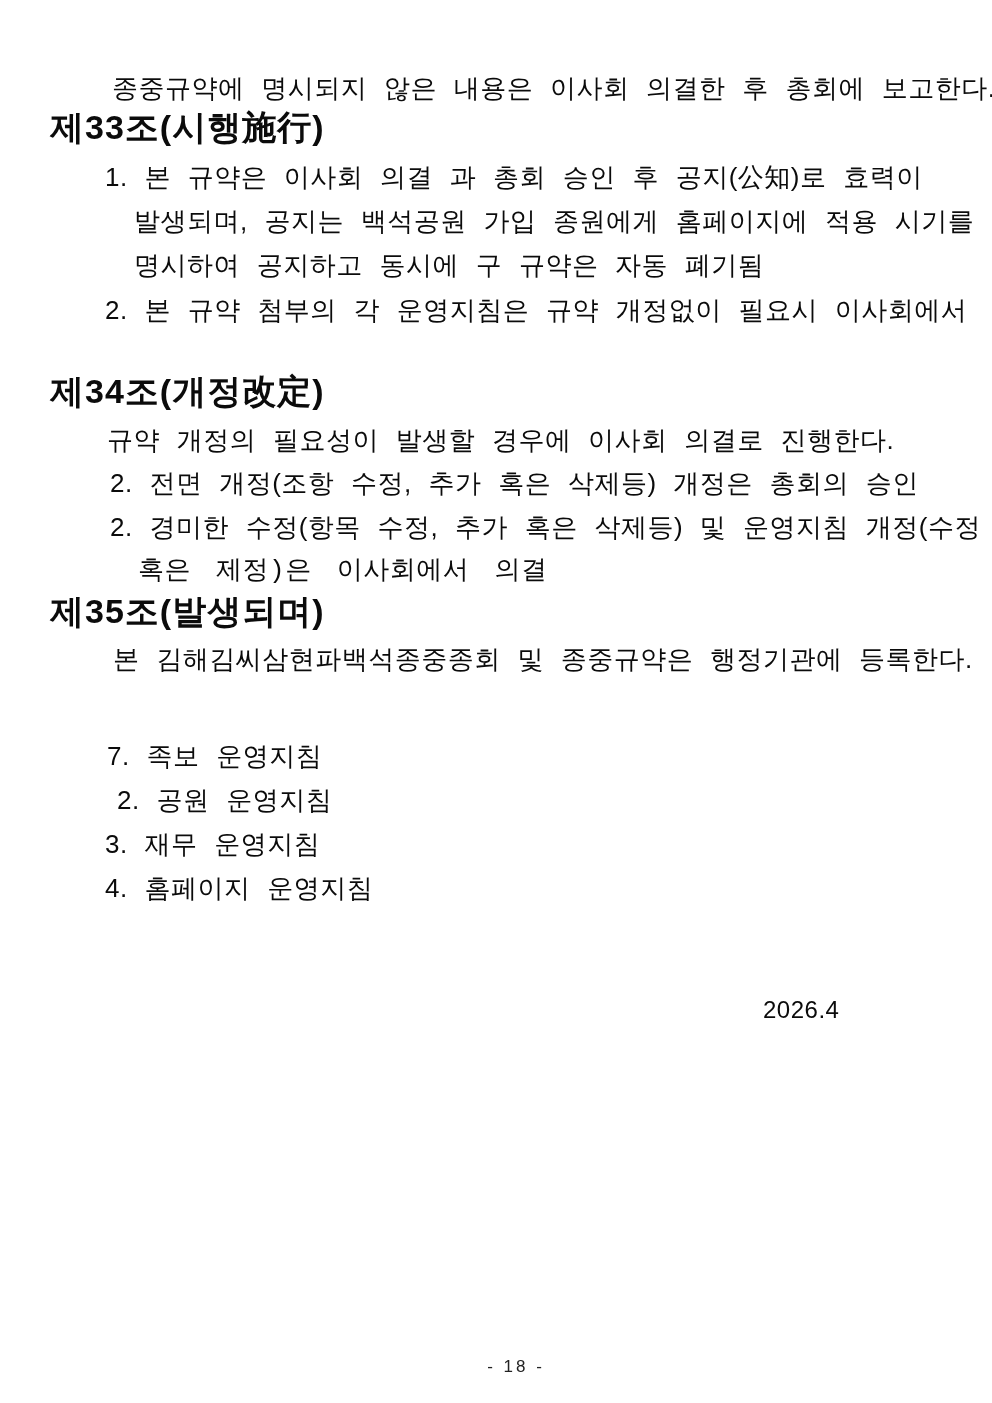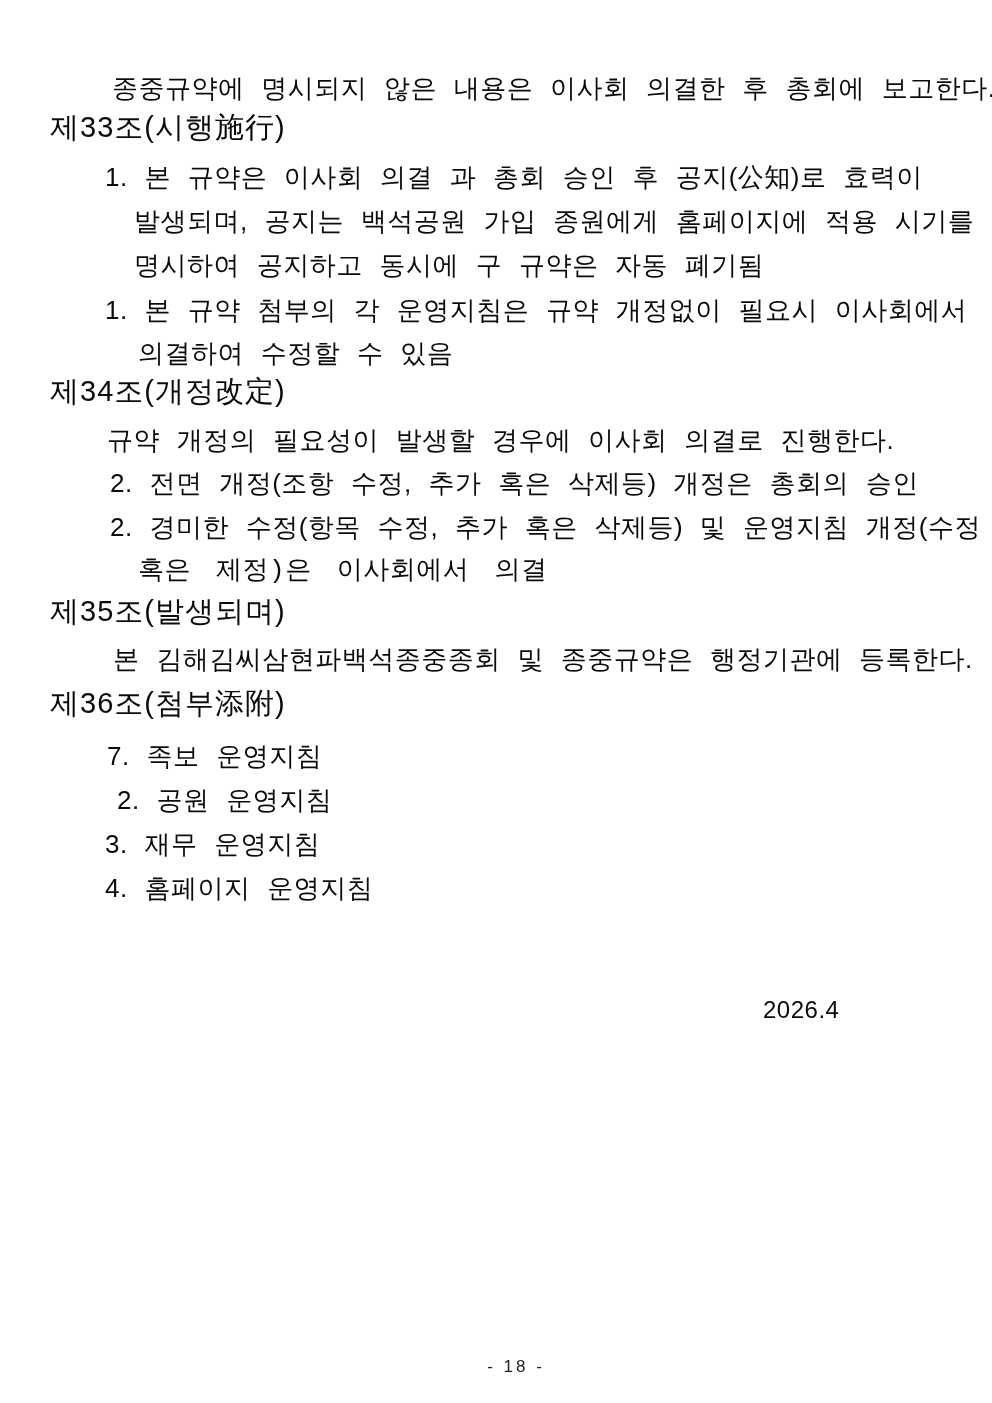--- a/index.html
+++ b/index.html
@@ -16,23 +16,24 @@
     position:absolute;
     margin:0;
     white-space:nowrap;
     font-size:26px;
     line-height:32px;
     word-spacing:9px;
     letter-spacing:0.5px;
     font-weight:400;
   }
   .line.heading{
-    font-size:29px;
+    font-size:34px;
     word-spacing:2px;
     letter-spacing:1px;
+    font-weight:bold;
   }
   .footer-date{
     position:absolute;
     left:763px;top:996px;
     margin:0;
     font-size:24px;
     letter-spacing:0.5px;
   }
   .page-number{
     position:absolute;
@@ -50,33 +51,31 @@
 <body>
 
 <div class="page">
 
   <p class="line" style="left:112px; top:72px;">종중규약에 명시되지 않은 내용은 이사회 의결한 후 총회에 보고한다.</p>
 
   <p class="line heading" style="left:50px;  top:111px;">제33조(시행施行)</p>
   <p class="line" style="left:105px; top:161px;">1. 본 규약은 이사회 의결 과 총회 승인 후 공지(公知)로 효력이</p>
   <p class="line" style="left:134px; top:205px;">발생되며, 공지는 백석공원 가입 종원에게 홈페이지에 적용 시기를</p>
   <p class="line" style="left:134px; top:249px;">명시하여 공지하고 동시에 구 규약은 자동 폐기됨</p>
-  <p class="line" style="left:105px; top:294px;">1. 본 규약 첨부의 각 운영지침은 규약 개정없이 필요시 이사회에서</p>
-  <p class="line" style="left:138px; top:337px;">의결하여 수정할 수 있음</p>
+  <p class="line" style="left:105px; top:294px;">2. 본 규약 첨부의 각 운영지침은 규약 개정없이 필요시 이사회에서</p>
 
   <p class="line heading" style="left:50px;  top:375px;">제34조(개정改定)</p>
   <p class="line" style="left:107px; top:424px;">규약 개정의 필요성이 발생할 경우에 이사회 의결로 진행한다.</p>
   <p class="line" style="left:110px; top:467px;">2. 전면 개정(조항 수정, 추가 혹은 삭제등) 개정은 총회의 승인</p>
   <p class="line" style="left:110px; top:511px;">2. 경미한 수정(항목 수정, 추가 혹은 삭제등) 및 운영지침 개정(수정</p>
   <p class="line" style="left:138px; top:555px;font-family:Liberation Mono, monospace;">혹은 제정)은 이사회에서 의결</p>
 
   <p class="line heading" style="left:50px;  top:595px;">제35조(발생되며)</p>
   <p class="line" style="left:113px; top:643px;">본 김해김씨삼현파백석종중종회 및 종중규약은 행정기관에 등록한다.</p>
 
-  <p class="line heading" style="left:50px;  top:687px;">제36조(첨부添附)</p>
   <p class="line" style="left:107px; top:740px;">7. 족보 운영지침</p>
   <p class="line" style="left:105px; top:784px;margin-left:12px;">2. 공원 운영지침</p>
   <p class="line" style="left:105px; top:828px;">3. 재무 운영지침</p>
   <p class="line" style="left:105px; top:872px;">4. 홈페이지 운영지침</p>
 
   <p class="footer-date">2026.4</p>
   <p class="page-number">- 18 -</p>
 
 </div>
 

